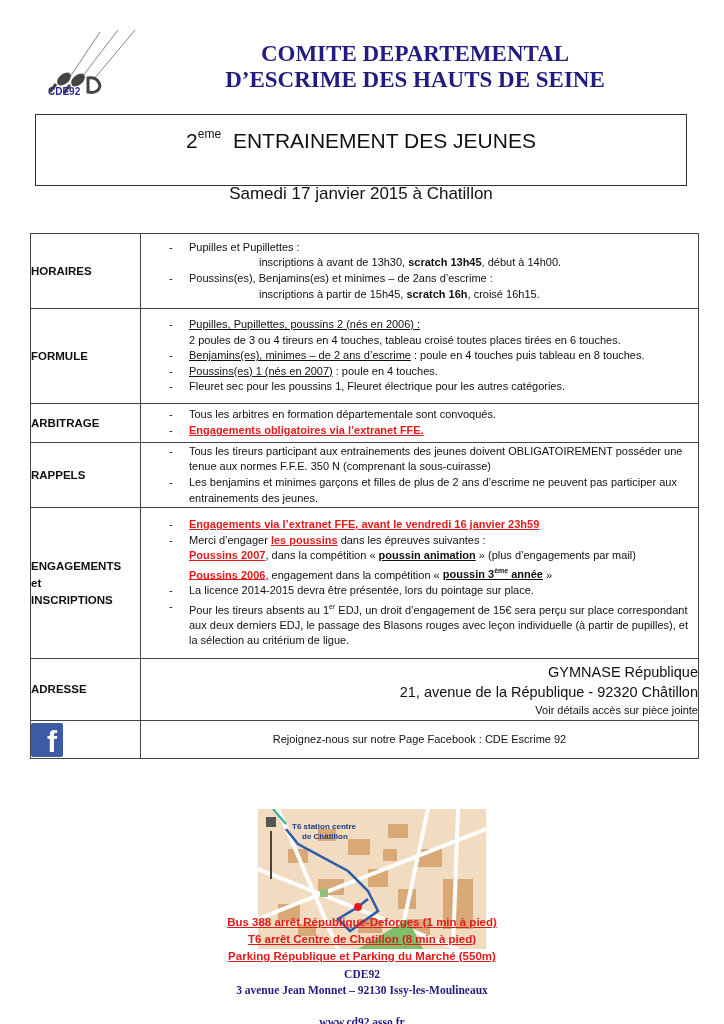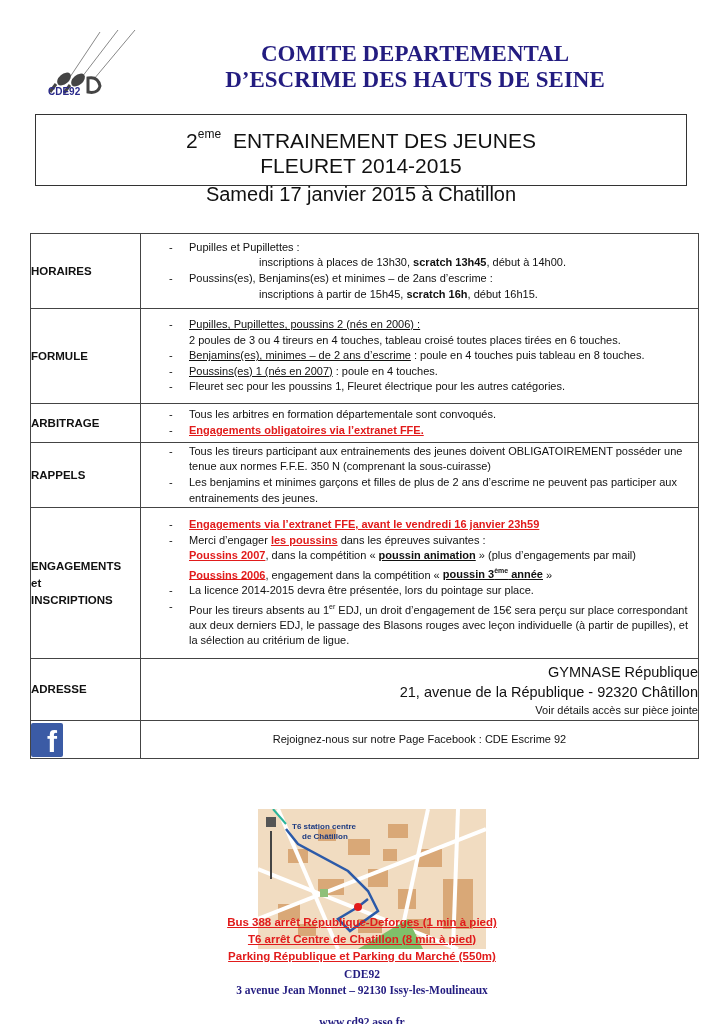--- a/index.html
+++ b/index.html
@@ -11,21 +11,21 @@
   #logo-text { position: absolute; left: 8px; top: 64px; font: bold 10px "Liberation Sans", sans-serif; color: #2a2a8a; letter-spacing: 0; }
   .org-title { left: 200px; width: 430px; text-align: center; font-family: "Liberation Serif", serif; font-weight: bold; color: #231c80; font-size: 23px; line-height: 27px; }
   #org-title-1 { top: 40px; }
   #org-title-2 { top: 66px; }
 
   
   #title-box { left: 35px; top: 114px; width: 652px; height: 72px; border: 1.5px solid #333; box-sizing: border-box; text-align: center; }
   #title-line-1 { position: absolute; left: 0; right: 0; top: 8px; font-size: 21px; line-height: 26px; }
   #title-line-1 sup { font-size: 12px; position: relative; top: -2px; margin-right: 6px; }
   #title-line-2 { position: absolute; left: 0; right: 0; top: 38px; font-size: 21px; line-height: 26px; }
-  #title-line-3 { position: absolute; left: 0; right: 0; top: 68px; font-size: 20px; line-height: 22px; }
+  #title-line-3 { position: absolute; left: 0; right: 0; top: 68px; font-size: 17px; line-height: 22px; }
 
   
   #info-table { left: 30px; top: 233px; width: 669px; border-collapse: collapse; position: absolute; }
   #info-table td { border: 1.3px solid #444; vertical-align: middle; padding: 0; }
   #info-table td.label { width: 109px; text-align: left; font-weight: bold; font-size: 11.5px; line-height: 17px; }
   #info-table td.content { font-size: 11px; line-height: 15.6px; padding: 0 6px 0 28px; }
   .item { position: relative; padding-left: 20px; }
   .item::before { content: "-"; position: absolute; left: 0; top: 0; }
   .indent-2 { padding-left: 90px; }
   .indent-1 { padding-left: 20px; }
@@ -71,33 +71,32 @@
     <line x1="16" y1="62" x2="10" y2="70" stroke="#444" stroke-width="3"></line>
     <line x1="30" y1="63" x2="24" y2="71" stroke="#444" stroke-width="3"></line>
   </svg>
   <span id="logo-text">CDE92</span>
 </div>
 <div id="org-title-1" class="abs org-title">COMITE DEPARTEMENTAL</div>
 <div id="org-title-2" class="abs org-title">D’ESCRIME DES HAUTS DE SEINE</div>
 
 <div id="title-box" class="abs">
   <div id="title-line-1"><span>2</span><sup>eme</sup> <span>ENTRAINEMENT DES JEUNES</span></div>
-  <div id="title-line-2">FLEURET  2014-2015</div>
   <div id="title-line-3">Samedi 17 janvier 2015 à Chatillon</div>
 </div>
 
 <table id="info-table">
   <tbody>
       <tr style="height:75px">
     <td class="label">HORAIRES</td>
     <td class="content">
       <div class="item">Pupilles et Pupillettes :</div>
-      <div class="indent-2"><span>inscriptions à places de 13h30, </span><span class="b">scratch 13h45</span><span>, début à 14h00.</span></div>
+      <div class="indent-2"><span>inscriptions à avant de 13h30, </span><span class="b">scratch 13h45</span><span>, début à 14h00.</span></div>
       <div class="item">Poussins(es), Benjamins(es) et minimes – de 2ans d’escrime :</div>
-      <div class="indent-2"><span>inscriptions à partir de 15h45, </span><span class="b">scratch 16h</span><span>, début 16h15.</span></div>
+      <div class="indent-2"><span>inscriptions à partir de 15h45, </span><span class="b">scratch 16h</span><span>, croisé 16h15.</span></div>
     </td>
   </tr>
   <tr style="height:95px">
     <td class="label">FORMULE</td>
     <td class="content">
       <div class="item u">Pupilles, Pupillettes, poussins 2 (nés en 2006) :</div>
       <div class="indent-1">2 poules de 3 ou 4 tireurs en 4 touches, tableau croisé toutes places tirées en 6 touches.</div>
       <div class="item"><span class="u">Benjamins(es), minimes – de 2 ans d’escrime</span><span> : poule en 4 touches puis tableau en 8 touches.</span></div>
       <div class="item"><span class="u">Poussins(es) 1 (nés en 2007)</span><span> : poule en 4 touches.</span></div>
       <div class="item">Fleuret sec pour les poussins 1, Fleuret électrique pour les autres catégories.</div>

